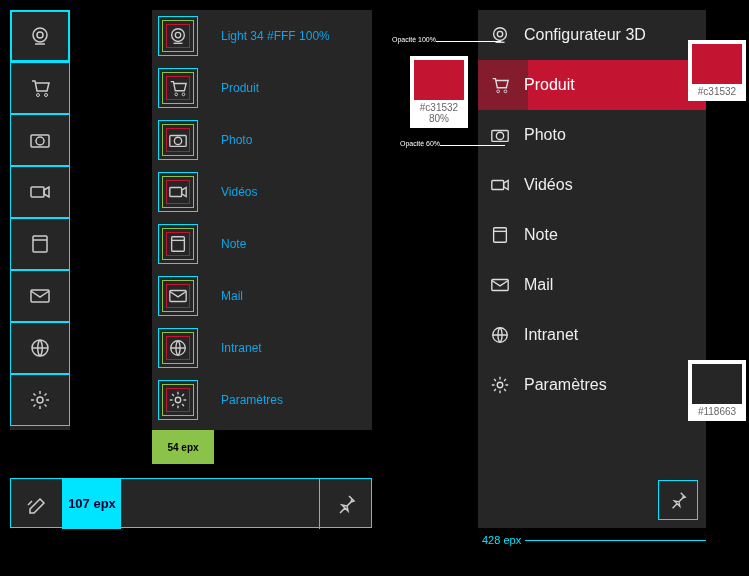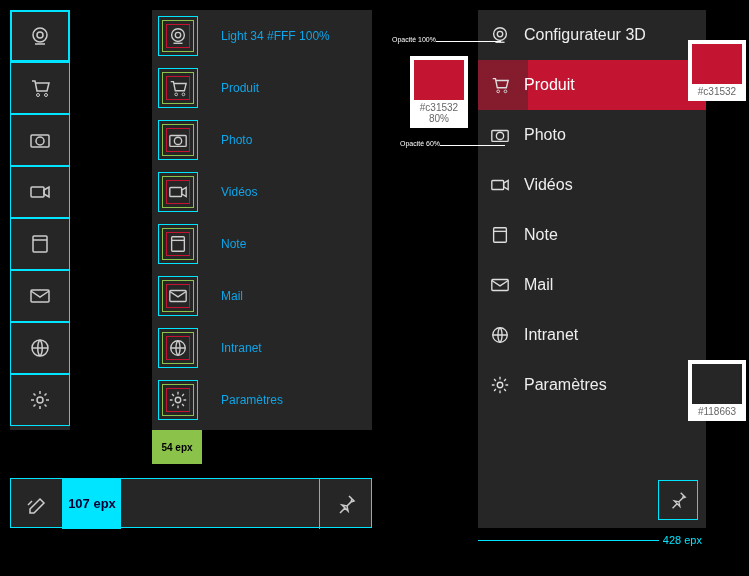--- a/index.html
+++ b/index.html
@@ -10,36 +10,36 @@
 .left-icons .cell svg{width:22px;height:22px;stroke:#ccc;fill:none}
 .left-icons .cell.sel{border:2px solid #00e5ff}
 .mid{left:152px;top:10px;width:220px;height:420px}
 .row{height:52px;display:flex;align-items:center;border-bottom:1px solid transparent}
 .row .ibox{width:40px;height:40px;margin:0 6px;display:flex;align-items:center;justify-content:center;position:relative}
 .row .ibox::before{content:"";position:absolute;inset:0;border:1px solid #00e5ff}
 .row .ibox::after{content:"";position:absolute;inset:4px;border:1px solid #8bc34a}
 .row .ibox .inner{position:absolute;inset:8px;border:1px solid #c31532}
 .row .ibox svg{width:20px;height:20px;stroke:#ccc;fill:none;z-index:2}
 .row .lbl{font-size:12px;color:#0ea5e9;font-weight:300;margin-left:17px}
-.badge54{position:absolute;left:152px;top:430px;width:50px;height:34px;background:#8bc34a;color:#000;font-size:10px;font-weight:600;display:flex;align-items:center;justify-content:center;text-align:center;line-height:1.1}
+.badge54{position:absolute;left:152px;top:430px;width:62px;height:34px;background:#8bc34a;color:#000;font-size:10px;font-weight:600;display:flex;align-items:center;justify-content:center;text-align:center;line-height:1.1}
 .foot-left{position:absolute;left:10px;top:478px;width:362px;height:50px;background:#262626;border:1px solid #00e5ff;display:flex}
 .foot-left .pic{width:52px;height:50px;display:flex;align-items:center;justify-content:center;border-right:1px solid #00e5ff}
 .foot-left .pic svg{width:22px;height:22px;stroke:#ccc;fill:none}
 .foot-left .num{width:58px;height:50px;background:#00e5ff;color:#003;font-size:13px;font-weight:700;display:flex;align-items:center;justify-content:center;text-align:left;line-height:1.1}
 .foot-left .pin{margin-left:auto;width:52px;height:50px;display:flex;align-items:center;justify-content:center;border-left:1px solid #00e5ff}
 .foot-left .pin svg{width:22px;height:22px;stroke:#ccc;fill:none}
 .right{left:478px;top:10px;width:228px;height:518px}
 .right .row2{height:50px;display:flex;align-items:center;padding-left:12px;gap:14px}
 .right .row2 svg{width:20px;height:20px;stroke:#ddd;fill:none}
 .right .row2 .lbl{font-size:16px;color:#eee;font-weight:300}
 .right .row2.sel{background:linear-gradient(90deg,rgba(195,21,50,0.6) 0%,rgba(195,21,50,0.6) 22%,#c31532 22%,#c31532 100%)}
 .right .row2.sel .lbl{color:#fff}
 .right .pin2{position:absolute;bottom:8px;right:8px;width:40px;height:40px;border:1px solid #00e5ff;display:flex;align-items:center;justify-content:center}
 .right .pin2 svg{width:20px;height:20px;stroke:#ccc;fill:none}
-.dim{position:absolute;color:#00e5ff;font-size:11px;text-align:right}
+.dim{position:absolute;color:#00e5ff;font-size:11px;text-align:left}
 .dim.h{left:478px;top:534px;width:228px}
 .dim.h::before{content:"";position:absolute;left:0;right:0;top:6px;border-top:1px solid #00e5ff}
 .dim.h span{position:relative;background:#000;padding:0 4px}
 .swatch{position:absolute;background:#fff;padding:4px;width:58px;color:#666;font-size:10px;text-align:center}
 .swatch .chip{width:50px;height:40px;margin-bottom:2px}
 .anno{position:absolute;color:#fff;font-size:7px;white-space:nowrap}
 .anno.line::after{content:"";position:absolute;border-top:1px solid #fff;width:65px;left:100%;top:5px}
 </style>
 </head>
 <body>

